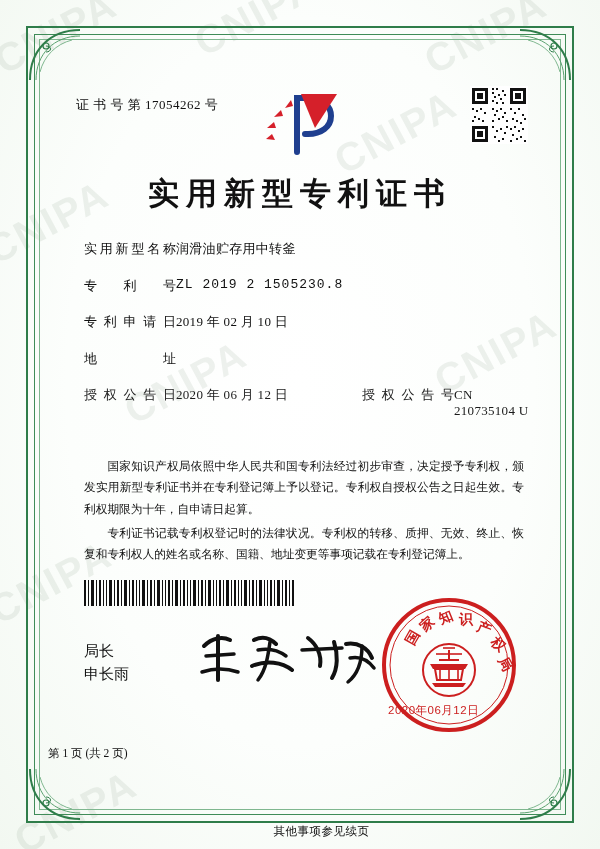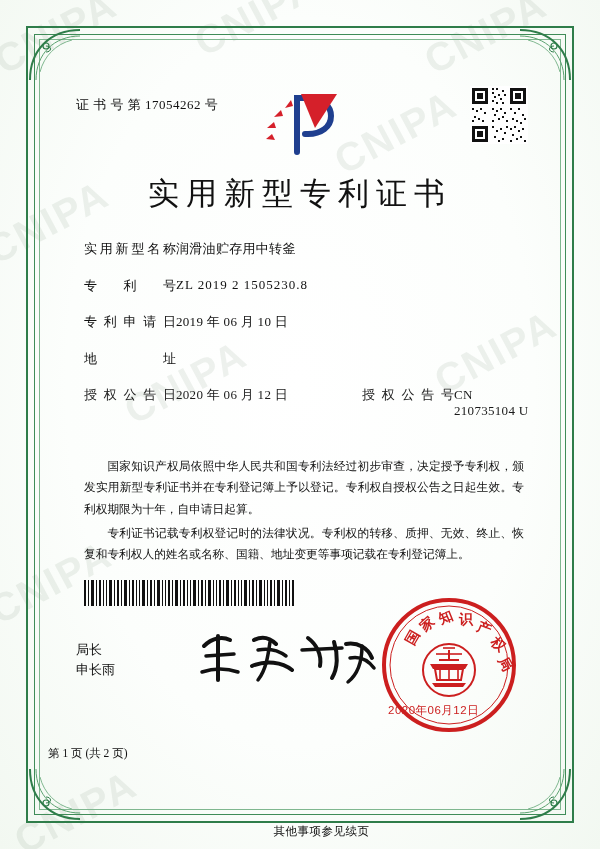--- a/index.html
+++ b/index.html
@@ -113,21 +113,21 @@
     height: 58px;
   }
 
   .title {
     position: absolute;
     top: 125px;
     left: 0;
     right: 0;
     text-align: center;
     font-size: 31px;
-    font-weight: normal;
+    font-weight: bold;
     letter-spacing: 7px;
     color: #111;
     font-family: "DejaVu Serif", "Liberation Serif", serif;
   }
 
   
   .fields {
     position: absolute;
     top: 192px;
     left: 36px;
@@ -145,21 +145,21 @@
     flex: 0 0 92px;
     letter-spacing: 0px;
     text-align: justify;
     text-align-last: justify;
   }
   .field-value {
     flex: 1;
     letter-spacing: 0.3px;
   }
   .field-value.mono {
-    font-family: Liberation Serif, serif;
+    font-family: Liberation Mono, monospace;
     letter-spacing: 1px;
   }
   .split-row {
     display: flex;
     align-items: baseline;
     font-size: 13px;
     margin-bottom: 18.5px;
   }
   .split-left {
     display: flex;
@@ -206,23 +206,23 @@
     position: absolute;
     left: 36px;
     top: 532px;
     width: 210px;
     height: 26px;
   }
 
   
   .sig-labels {
     position: absolute;
-    left: 28px;
+    left: 36px;
     top: 592px;
-    font-size: 13px;
+    font-size: 15px;
     line-height: 1.55;
     color: #111;
   }
   .signature {
     position: absolute;
     left: 148px;
     top: 578px;
     width: 190px;
     height: 62px;
   }
@@ -418,21 +418,21 @@
       <div class="field-row">
         <div class="field-label">实用新型名称</div>
         <div class="field-value">润滑油贮存用中转釜</div>
       </div>
       <div class="field-row">
         <div class="field-label">专利号</div>
         <div class="field-value mono">ZL 2019 2 1505230.8</div>
       </div>
       <div class="field-row">
         <div class="field-label">专利申请日</div>
-        <div class="field-value">2019 年 06 月 10 日</div>
+        <div class="field-value">2019 年 02 月 10 日</div>
       </div>
       <div class="field-row">
         <div class="field-label">地址</div>
       </div>
       <div class="split-row">
         <div class="split-left">
           <div class="split-label">授权公告日</div>
           <div class="field-value">2020 年 06 月 12 日</div>
         </div>
         <div class="split-right">

